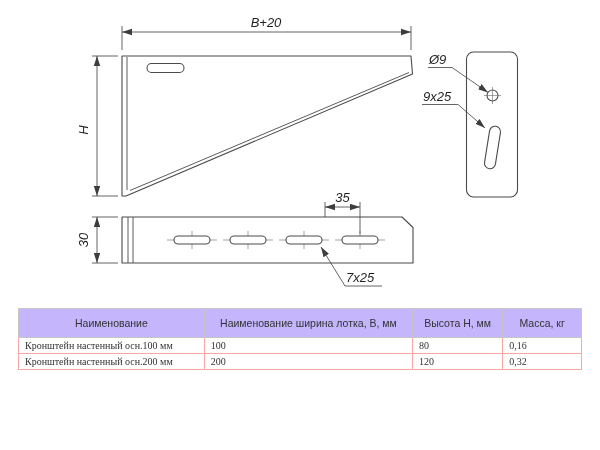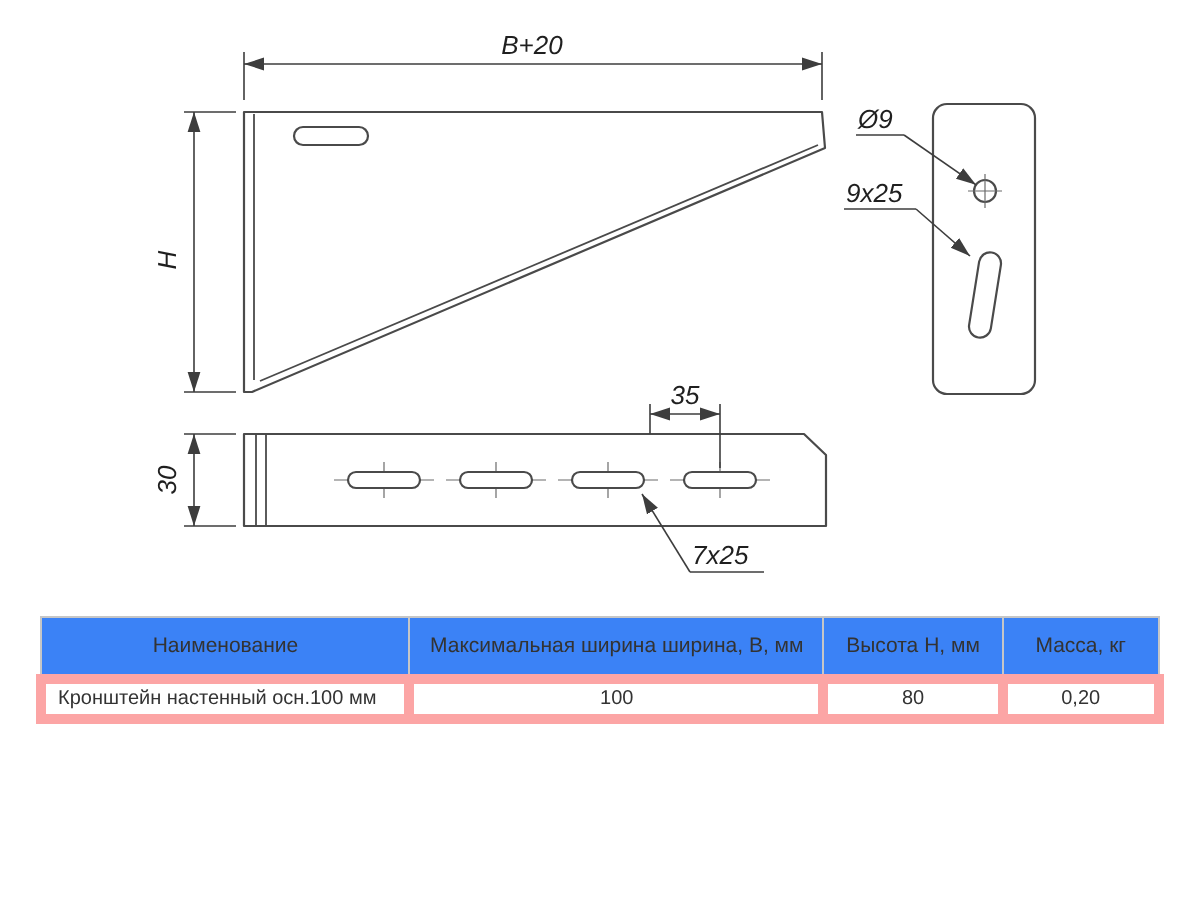--- a/index.html
+++ b/index.html
@@ -5,24 +5,24 @@
   html,body{margin:0;padding:0;background:#fff;}
   body{width:600px;height:450px;overflow:hidden;font-family:"Liberation Sans",sans-serif;}
   .page{width:574px;height:450px;background:#ffffff;position:relative;}
   svg{display:block;}
   svg text{font-family:"Liberation Sans",sans-serif;font-style:italic;fill:#1f1f1f;font-size:13px;}
   .outline{fill:#ffffff;stroke:#4a4a4a;stroke-width:1.1;stroke-linejoin:round;}
   .thin{fill:none;stroke:#4a4a4a;stroke-width:0.9;}
   .center{fill:none;stroke:#6a6a6a;stroke-width:0.6;}
   .dim{fill:none;stroke:#3d3d3d;stroke-width:0.8;}
   .spec{border-collapse:collapse;width:564px;margin:6px 18px 0 18px;font-size:10px;color:#333;table-layout:fixed;}
-  .spec th{background:#3b82f6;border:1px solid #c6c6c6;font-weight:normal;font-size:10.5px;padding:8px 1px;color:#333;text-align:center;}
-  .spec td{border:5px solid #fca5a5;padding:1px 6px;height:13px;}
+  .spec th{background:#c4b5fd;border:1px solid #c6c6c6;font-weight:normal;font-size:10.5px;padding:8px 1px;color:#333;text-align:center;}
+  .spec td{border:1px solid #fca5a5;padding:1px 6px;height:13px;font-family:Liberation Serif, serif;}
   .spec td.name{text-align:left;}
-  .spec td.num{text-align:center;}
+  .spec td.num{}
 </style>
 </head>
 <body>
 
 <div class="page">
 
   <svg width="600" height="302" viewBox="0 0 600 302">
     <defs>
       <marker id="arrow" markerUnits="userSpaceOnUse" markerWidth="11" markerHeight="9" refX="10" refY="4" orient="auto-start-reverse">
         <path d="M10,4 L0,0.8 L0,7.2 Z" fill="#3d3d3d"></path>
@@ -118,28 +118,34 @@
   <table class="spec">
     <colgroup>
       <col style="width:33%">
         <col style="width:37%">
         <col style="width:16%">
         <col style="width:14%">
     </colgroup>
     <thead>
       <tr id="head-row">
           <th>Наименование</th>
-          <th>Максимальная ширина ширина, В, мм</th>
+          <th>Наименование ширина лотка, В, мм</th>
           <th>Высота H, мм</th>
           <th>Масса, кг</th>
         </tr>
     </thead>
     <tbody id="body-rows">
         <tr>
           <td class="name">Кронштейн настенный осн.100 мм</td>
           <td class="num">100</td>
           <td class="num">80</td>
-          <td class="num">0,20</td>
+          <td class="num">0,16</td>
+        </tr>
+        <tr>
+          <td class="name">Кронштейн настенный осн.200 мм</td>
+          <td class="num">200</td>
+          <td class="num">120</td>
+          <td class="num">0,32</td>
         </tr>
       </tbody>
   </table>
 
 </div>
 
 </body></html>

